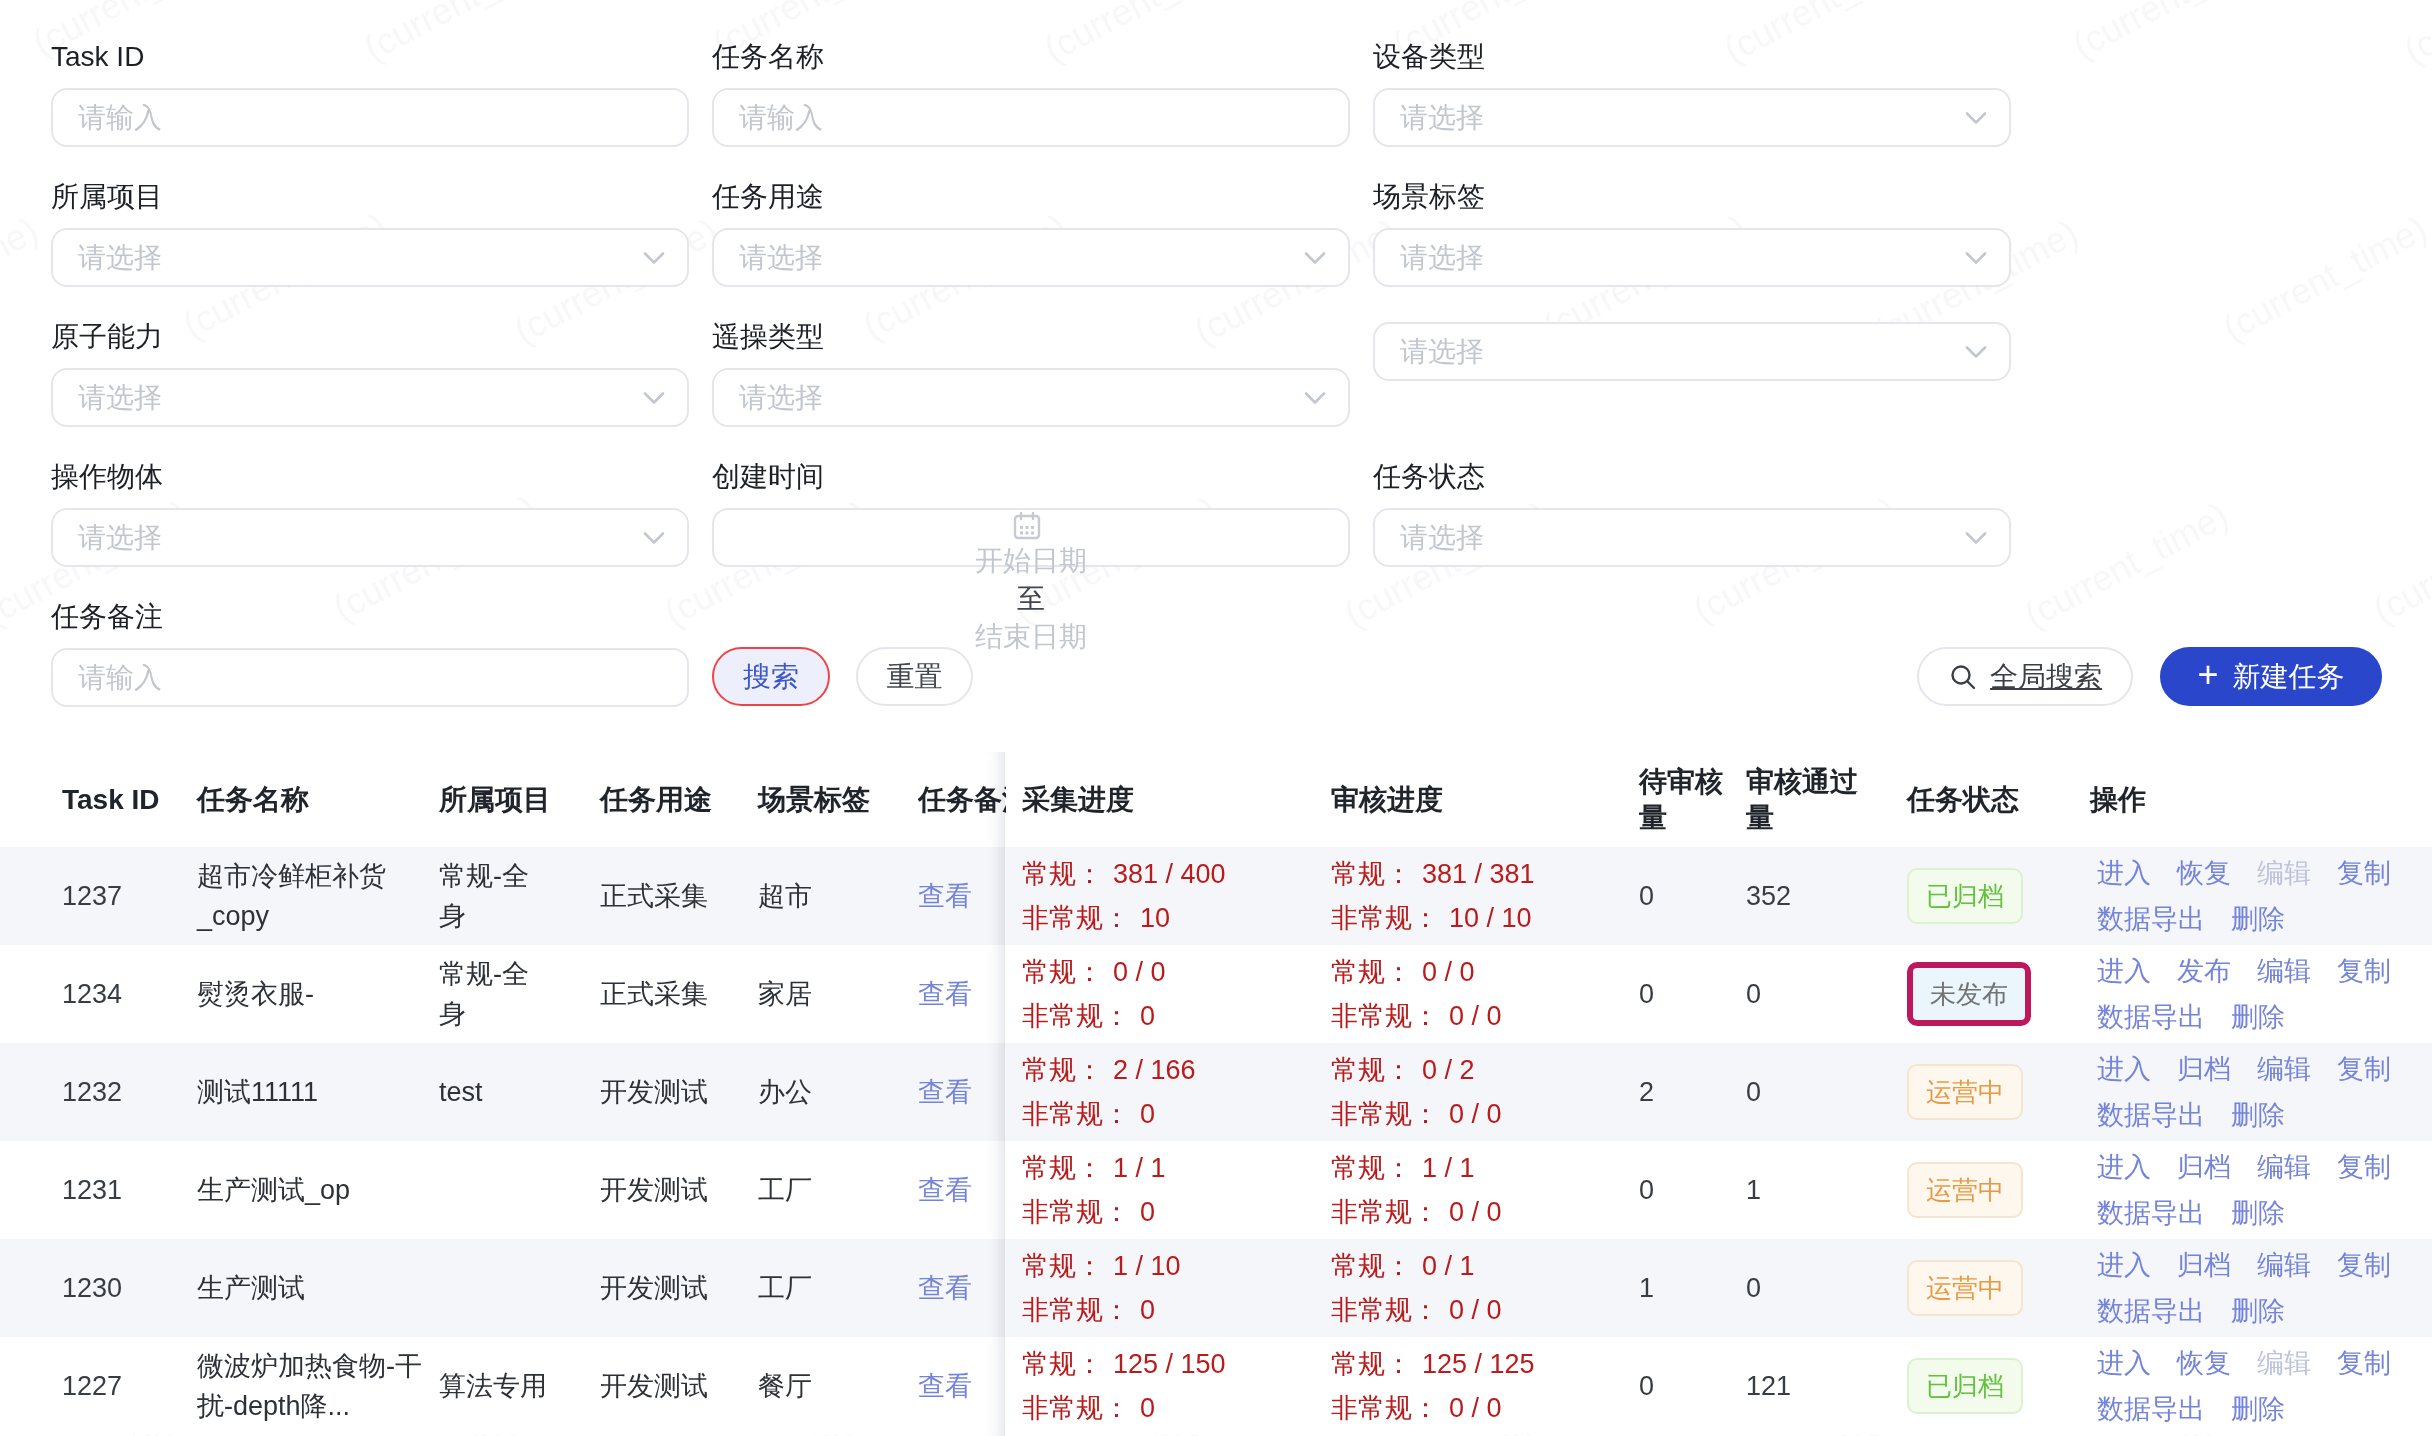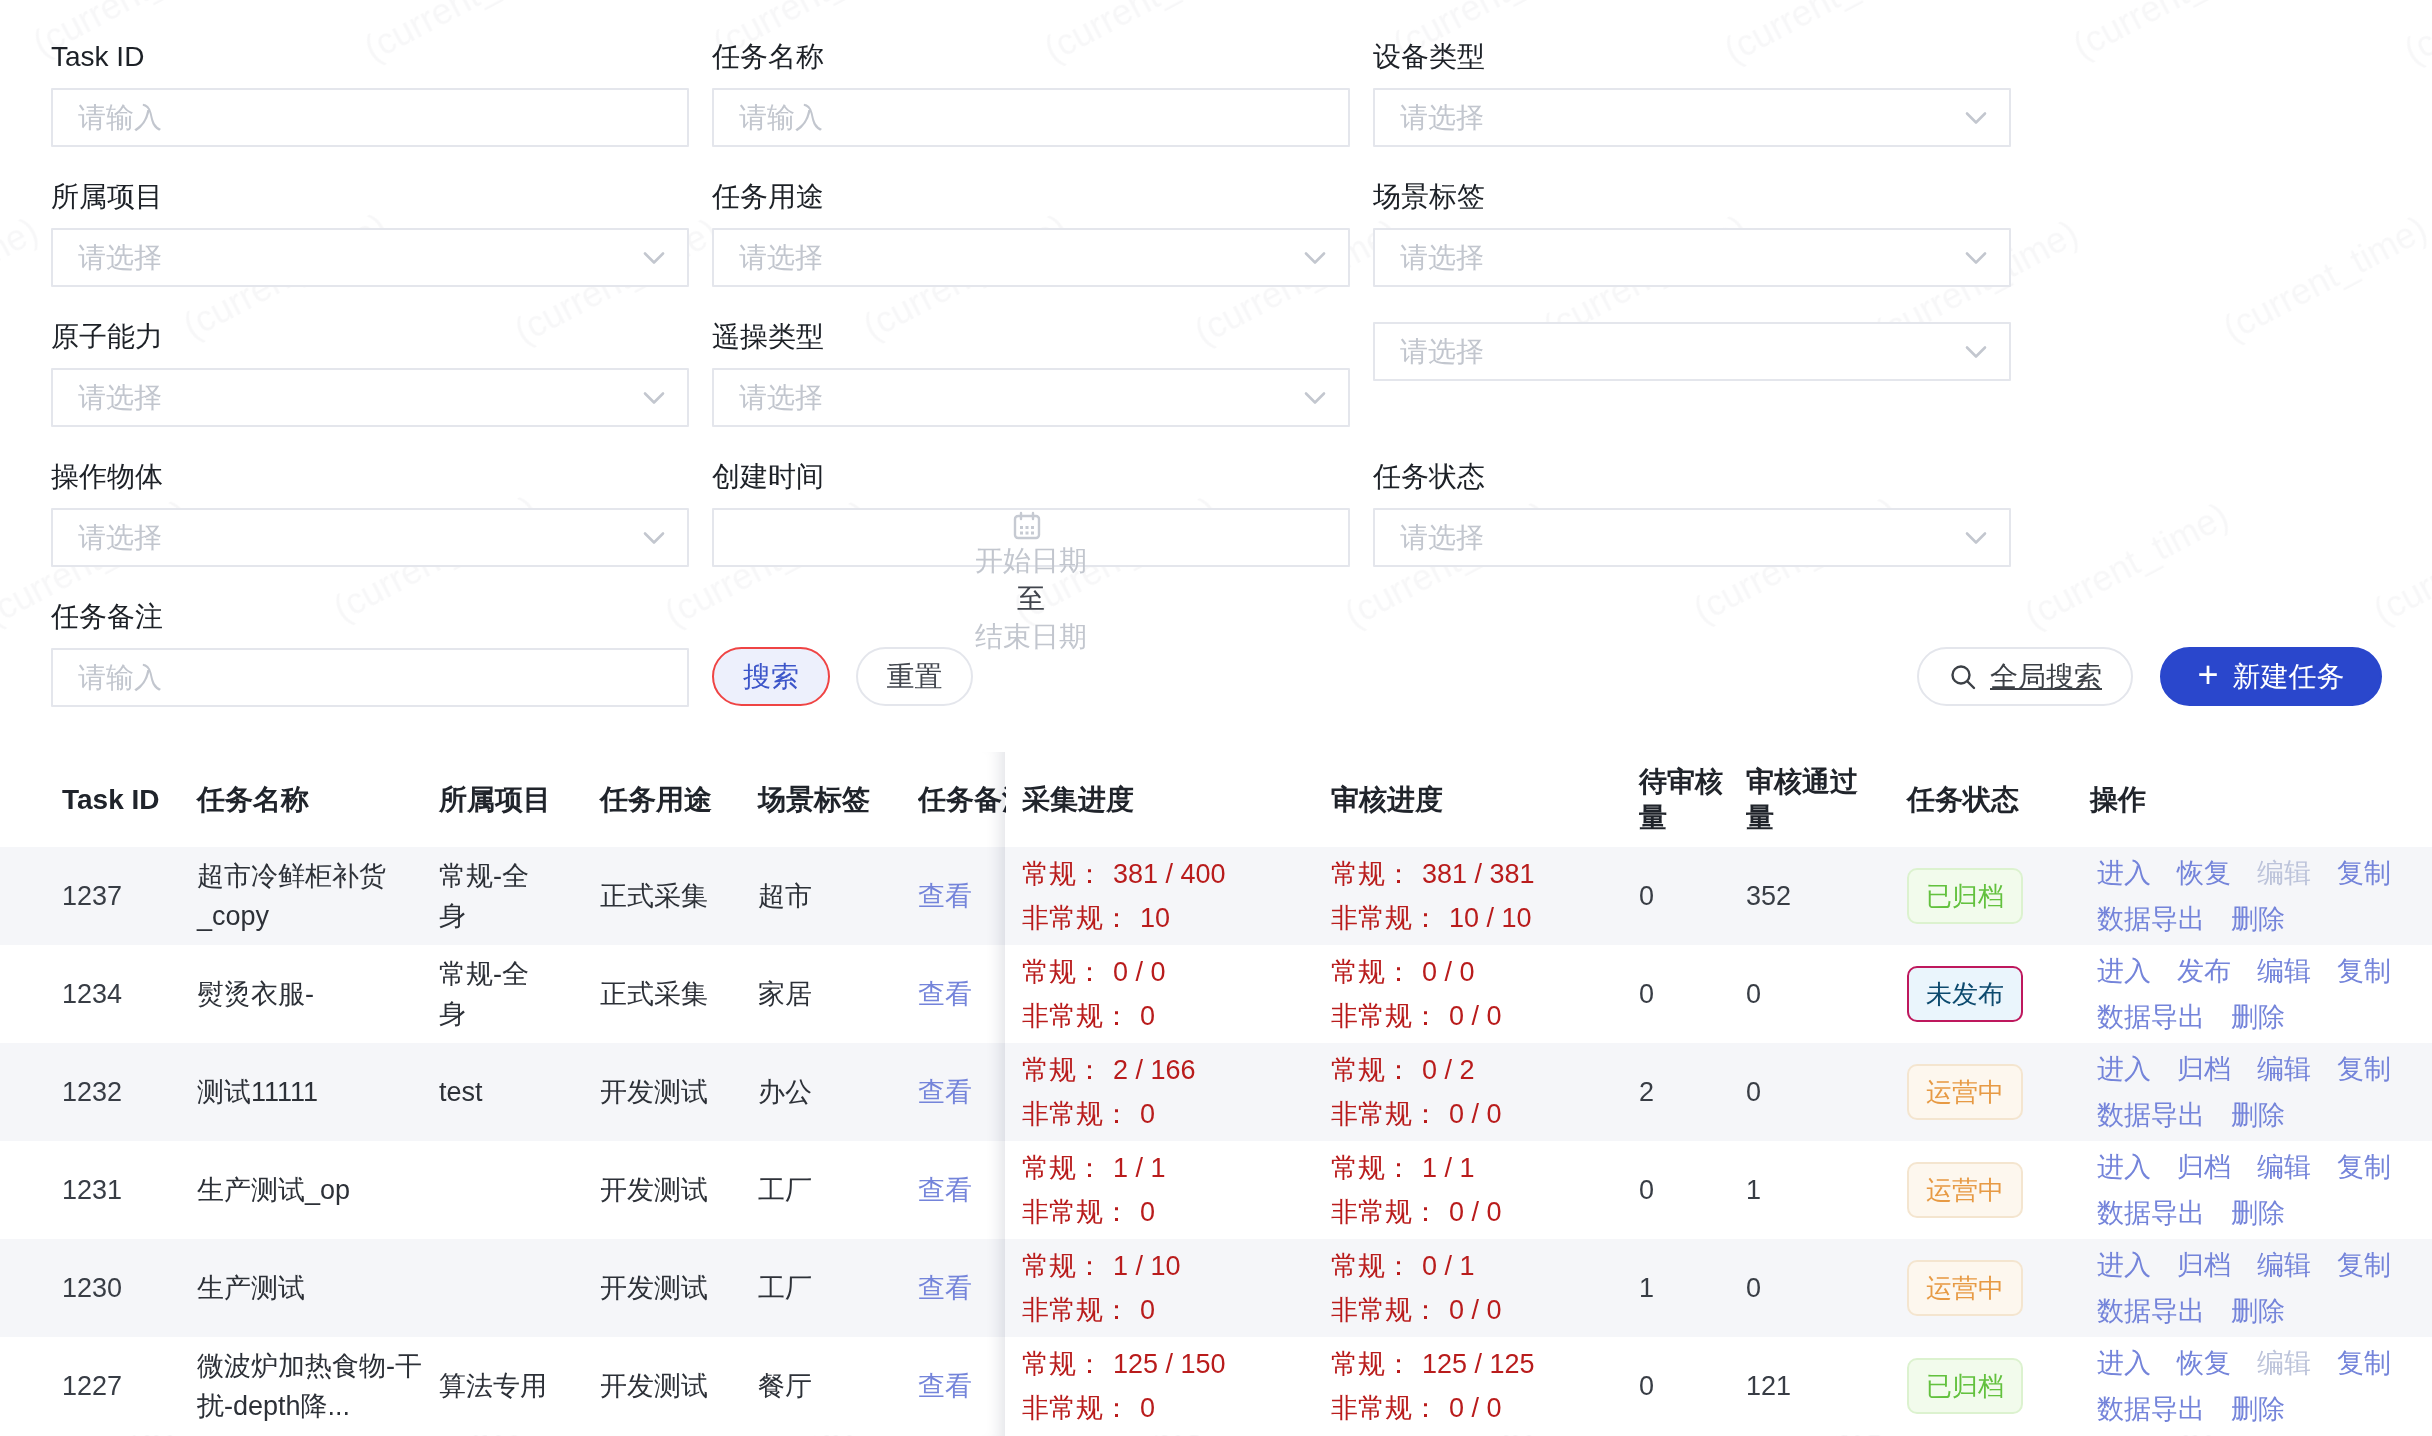--- a/index.html
+++ b/index.html
@@ -14,21 +14,21 @@
   .wm-text { font-size:36px; fill:#5a6475; fill-opacity:0.05; font-family:"Liberation Sans",sans-serif; }
 
   
   .filters {
     position:absolute; top:42px; left:51px; width:1960px; z-index:1;
     display:grid; grid-template-columns:638px 638px 638px; column-gap:23px; row-gap:35px;
   }
   .field { width:638px; }
   .field .flabel { display:block; font-size:28px; line-height:30px; color:#1d2127; margin-bottom:16px; }
   .control {
-    position:relative; height:59px; border:2px solid #e4e6ec; border-radius:1px;
+    position:relative; height:59px; border:2px solid #e4e6ec; border-radius:16px;
     background:#fff; display:flex; align-items:center; padding:0 25px;
     font-size:28px; color:#c2c6ce;
   }
   .control .ph { color:#c2c6ce; }
   .control .chev { position:absolute; right:22px; top:50%; transform:translateY(-50%); display:flex; }
   .daterange { justify-content:flex-start;flex-direction:column; }
   .daterange .cal { display:flex; margin-right:8px; }
   .daterange .d-start, .daterange .d-end { flex:1; text-align:center; color:#c2c6ce; }
   .daterange .d-sep { color:#41454d; padding:0 6px; }
 
@@ -79,21 +79,21 @@
                 column-gap:26px; row-gap:8px; line-height:38px; }
 
   .pline { display:flex; line-height:44px; color:#b91c1c; font-size:27px; white-space:nowrap; }
   .pline .pval { margin-left:10px; }
 
   .link { color:#7484da; cursor:pointer; white-space:nowrap; }
   .link.disabled { color:#bcc3da; cursor:default; }
 
   .badge { display:inline-block; font-size:26px; line-height:30px; padding:11px 17px; border-radius:10px; white-space:nowrap; }
   .badge.archived    { color:#63c13e; background:#f2fbec; border:2px solid #dcf2cf; }
-  .badge.unpublished { color:#0c4a6e; background:#eaf5fc; border:2px solid #be185d; }
+  .badge.unpublished { color:#737373; background:#eaf5fc; border:6px solid #be185d; }
   .badge.operating   { color:#e79a44; background:#fdf7ee; border:2px solid #f4e5cf; }
 
   .fixed-shadow { position:absolute; left:0; top:0; width:1005px; height:100%;
                   box-shadow: inset -18px 0 16px -14px rgba(22,32,60,0.13);
                   pointer-events:none; z-index:5; }
 
   svg.icon { display:block; }
 </style>
 </head>
 <body>

